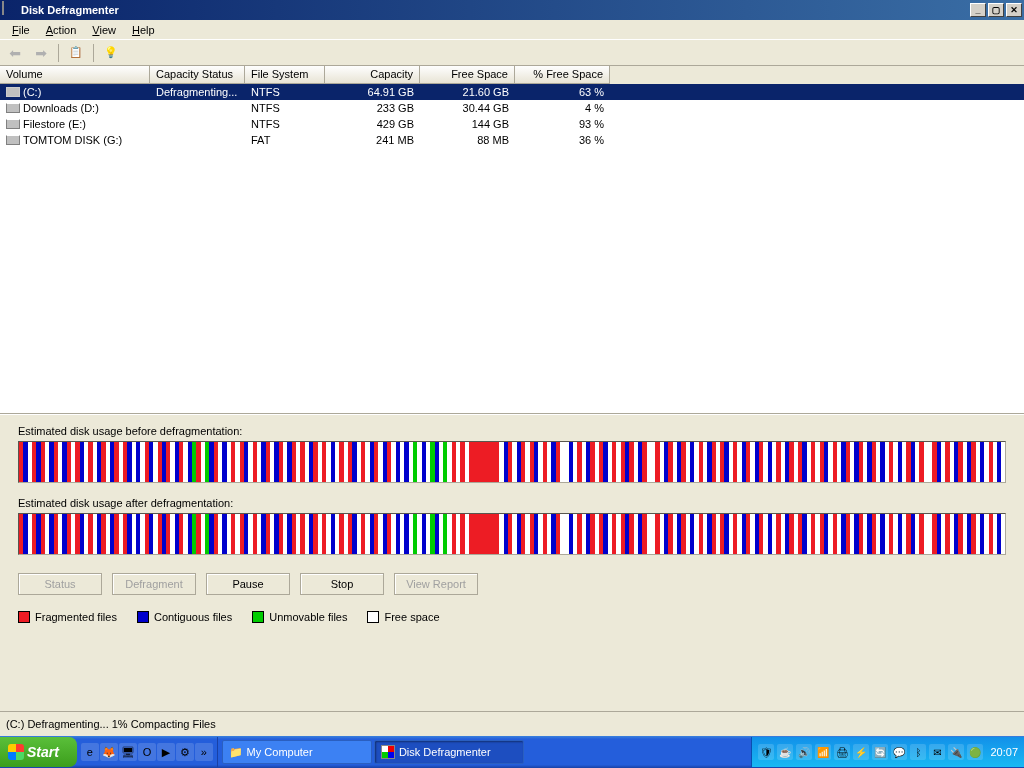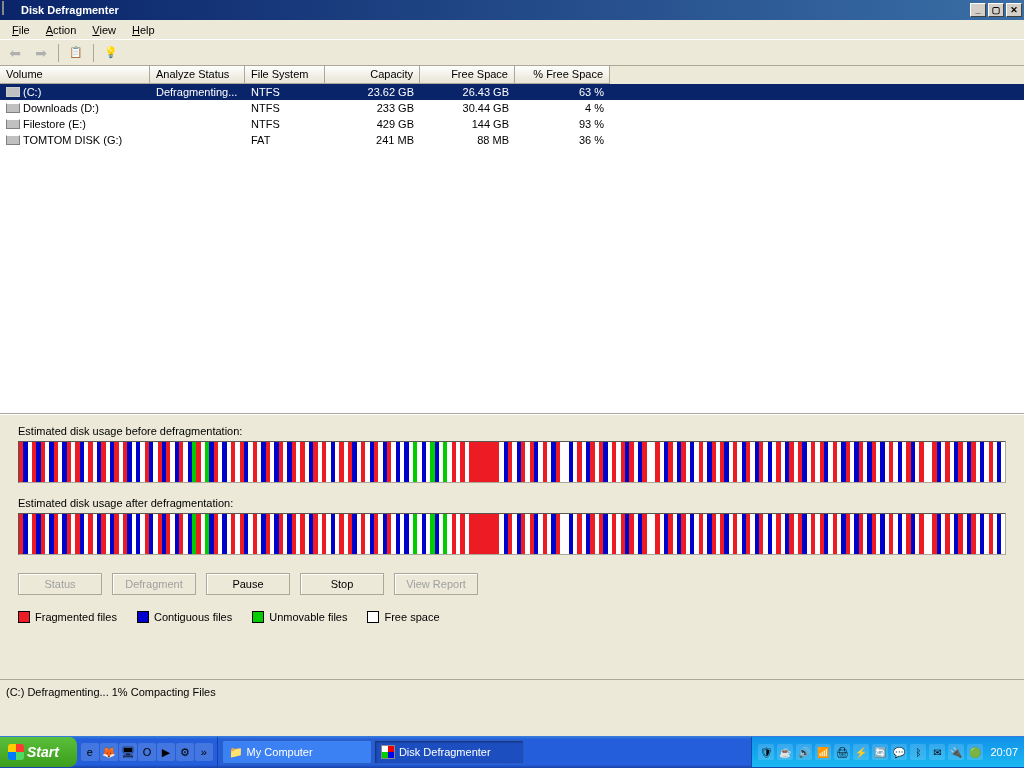--- a/index.html
+++ b/index.html
@@ -66,21 +66,21 @@
 .legend .sw { width: 12px; height: 12px; border: 1px solid #000; }
 .sw.red { background: #ed1c24; }
 .sw.blue { background: #0000cc; }
 .sw.green { background: #00cc00; }
 .sw.white { background: #fff; }
 
 
 .statusbar { height: 20px; background: #ece9d8; border-top: 1px solid #aca899; padding: 12px 6px; font-size: 11px; display: flex; align-items: center; }
 
 
-.taskbar { height: 32px; background: linear-gradient(#3a81dd, #245edb 10%, #245edb 90%, #1941a5); display: flex; align-items: center; margin-top: 32px; }
+.taskbar { height: 32px; background: linear-gradient(#3a81dd, #245edb 10%, #245edb 90%, #1941a5); display: flex; align-items: center; }
 .start-btn { background: linear-gradient(#5abf3a, #3c9e1c); color: #fff; font-weight: bold; font-style: italic; height: 30px; padding: 0 18px 0 8px; border-radius: 0 8px 8px 0; display: flex; align-items: center; gap: 3px; font-size: 14px; }
 .ql { display: flex; gap: 1px; padding: 0 4px; border-right: 1px solid #1941a5; height: 30px; align-items: center; }
 .ql .qi { width: 18px; height: 18px; background: rgba(255,255,255,0.15); border-radius: 2px; font-size: 11px; display:flex; align-items:center; justify-content:center; }
 .task-btns { display: flex; gap: 2px; padding: 0 4px; flex: 1; }
 .task-btn { height: 24px; min-width: 150px; background: #3c81f3; border: 1px solid #2a5fc0; color: #fff; display: flex; align-items: center; padding: 0 6px; gap: 4px; font-size: 11px; border-radius: 2px; }
 .task-btn.active { background: #1d4ec0; box-shadow: inset 1px 1px 2px rgba(0,0,0,0.4); }
 .tray { background: linear-gradient(#1290e9,#19b9f3); height: 30px; display: flex; align-items: center; padding: 0 6px; gap: 3px; border-left: 1px solid #0a4fb0; }
 .tray .ti { width: 16px; height: 16px; background: rgba(255,255,255,0.15); border-radius: 2px; font-size: 10px; display:flex; align-items:center; justify-content:center; }
 .tray .clock { color: #fff; font-size: 11px; margin-left: 4px; }
 
@@ -120,37 +120,37 @@
       <span>📋</span>
     </div>
   <div class="sep"></div>
   <div class="tool-btn enabled">
       <span>💡</span>
     </div>
 </div>
 
 <div class="list-header">
   <div class="col volume">Volume</div>
-  <div class="col status">Analyze Status</div>
+  <div class="col status">Capacity Status</div>
   <div class="col fs">File System</div>
   <div class="col capacity">Capacity</div>
   <div class="col free">Free Space</div>
   <div class="col pct">% Free Space</div>
 </div>
 
 <div class="list-body" id="list-body">
     <div class="list-row selected">
       <div class="cell volume">
         <span class="drive-icon"></span>
         <span>(C:)</span>
       </div>
       <div class="cell status">Defragmenting...</div>
       <div class="cell fs">NTFS</div>
-      <div class="cell capacity">23.62 GB</div>
-      <div class="cell free">26.43 GB</div>
+      <div class="cell capacity">64.91 GB</div>
+      <div class="cell free">21.60 GB</div>
       <div class="cell pct">63 %</div>
     </div>
     <div class="list-row">
       <div class="cell volume">
         <span class="drive-icon"></span>
         <span>Downloads (D:)</span>
       </div>
       <div class="cell status"></div>
       <div class="cell fs">NTFS</div>
       <div class="cell capacity">233 GB</div>

